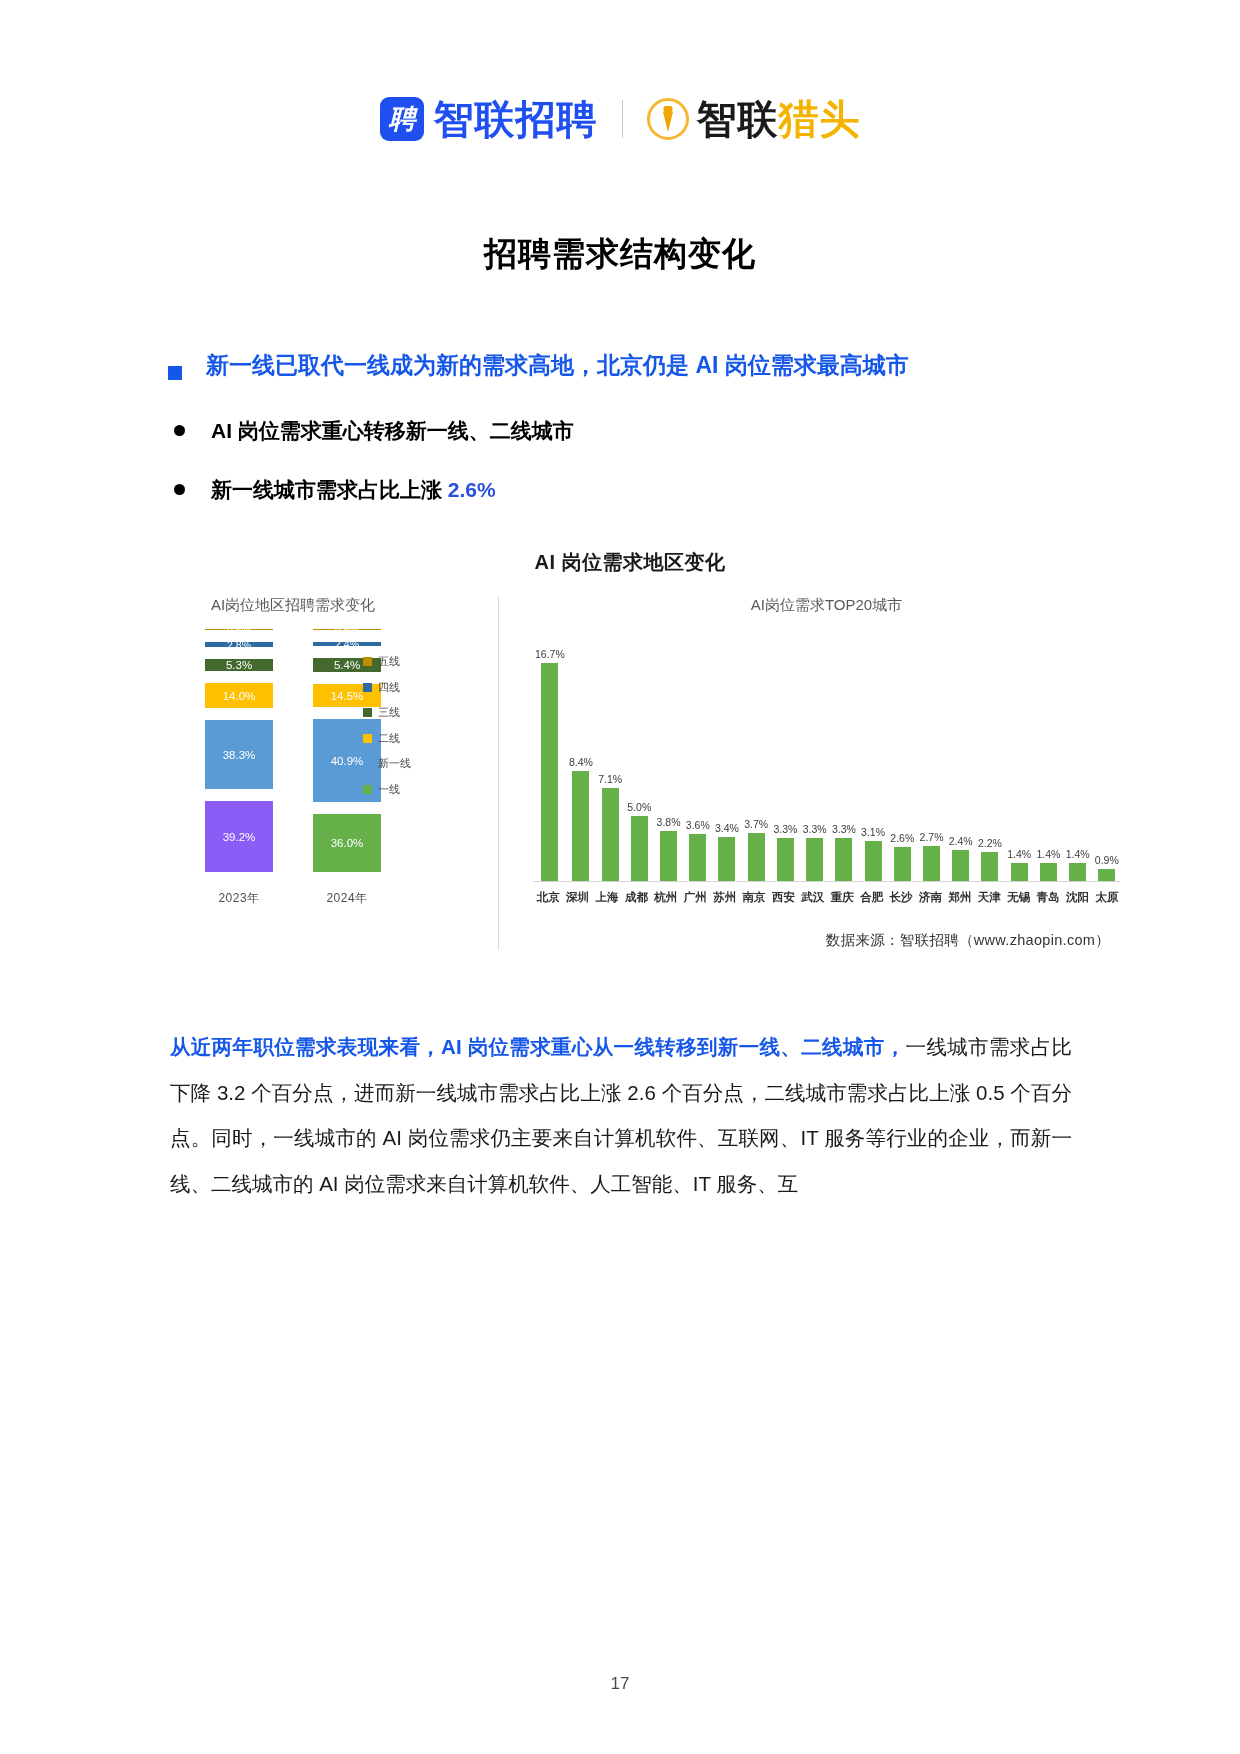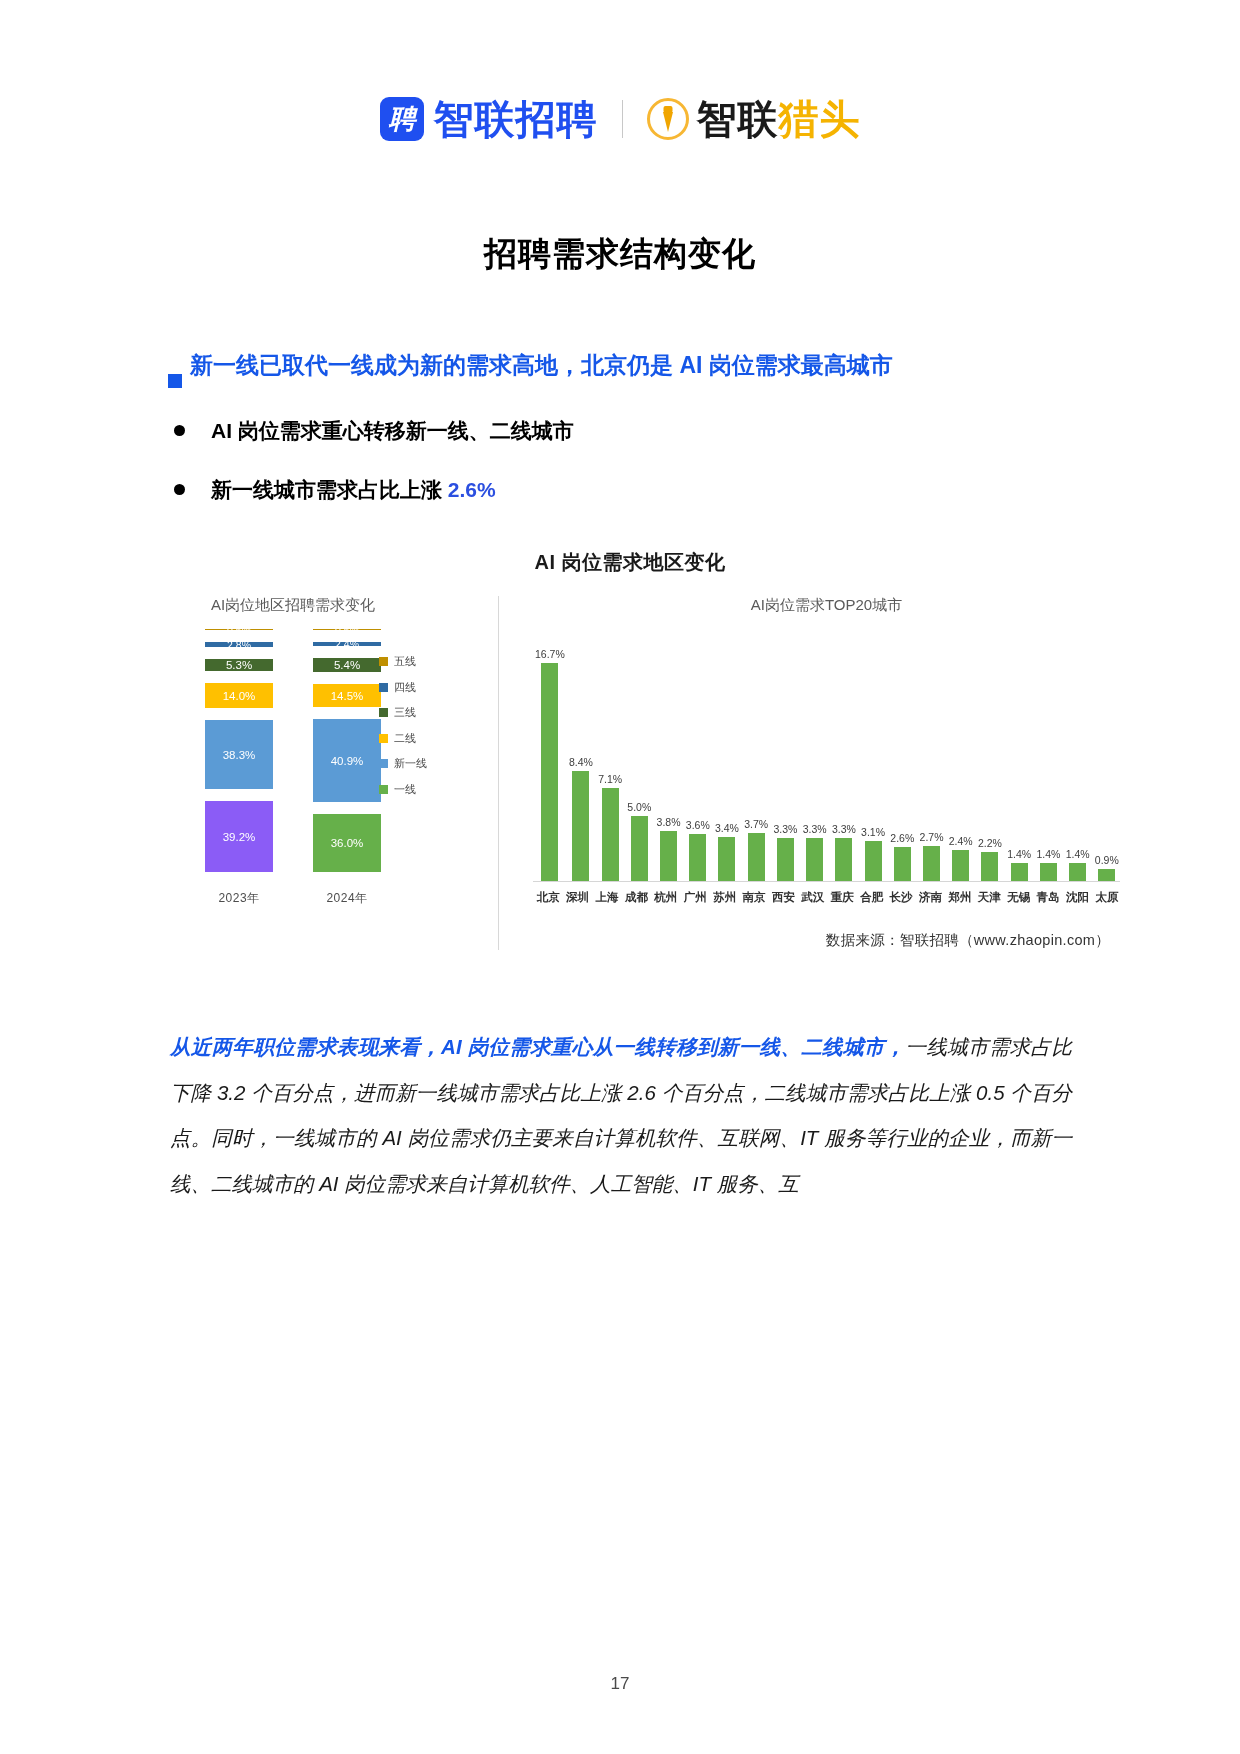--- a/index.html
+++ b/index.html
@@ -117,22 +117,22 @@
   }
 
   
   .bullets {
     margin-top: 66px;
     padding-left: 168px;
     padding-right: 150px;
   }
   .bullet-l1 {
     display: flex;
-    align-items: flex-end;
-    gap: 8px;
+    align-items: center;
+    gap: 24px;
     color: #1557e8;
     font-size: 23px;
     font-weight: bold;
     line-height: 1.95;
   }
   .sq-marker {
     width: 14px;
     height: 14px;
     background: #1557e8;
     margin-top: 16px;
@@ -249,21 +249,20 @@
     flex-direction: column;
     gap: 10.5px;
   }
   .legend-item {
     display: flex;
     align-items: center;
     gap: 6px;
     font-size: 11px;
     color: #4a4a4a;
     white-space: nowrap;
-    margin-left: 16px;
   }
   .legend-swatch {
     width: 9px;
     height: 9px;
     flex: 0 0 auto;
   }
   .vert-divider {
     width: 1px;
     background: #d8d8d8;
     align-self: stretch;
@@ -329,21 +328,20 @@
   
   .body-para {
     margin-top: 74px;
     padding-left: 170px;
     padding-right: 168px;
     font-size: 20.5px;
     line-height: 2.22;
     color: #1a1a1a;
     text-align: justify;
     text-justify: inter-ideograph;
-    font-style: italic;
   }
   .body-para .lead {
     color: #1557e8;
     font-weight: bold;
   }
 
   
   .page-number {
     position: absolute;
     bottom: 60px;

